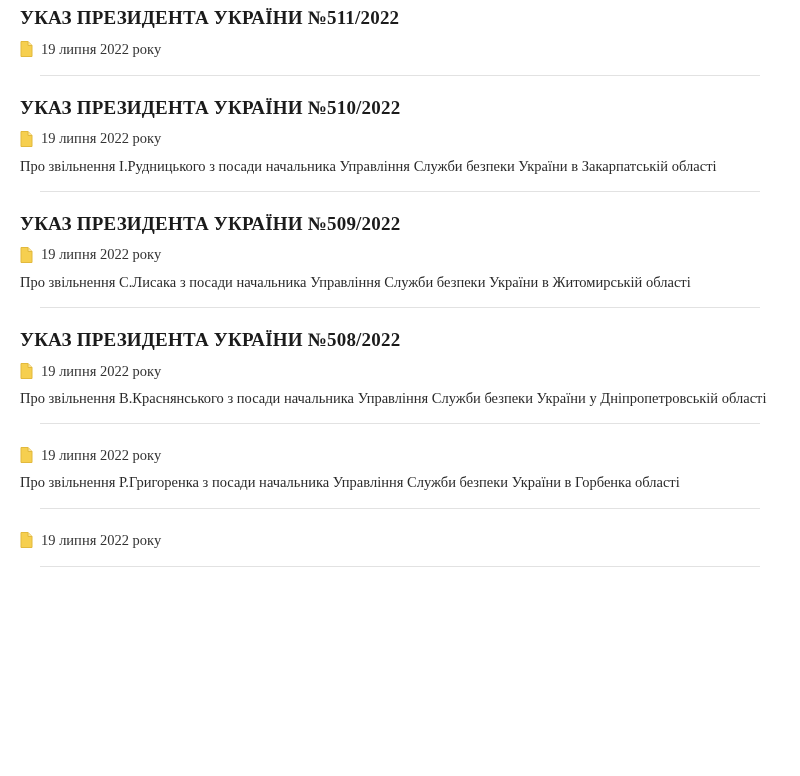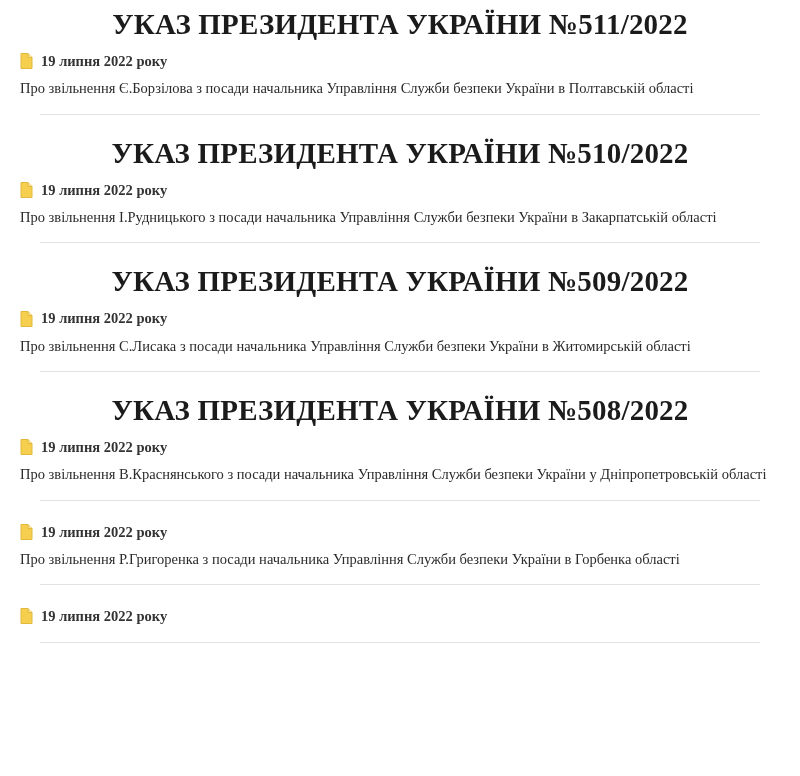--- a/index.html
+++ b/index.html
@@ -21,37 +21,35 @@
   }
   .decree-list {
     display: block;
   }
   .decree-item {
     padding: 0 20px 0 20px;
     box-sizing: border-box;
   }
   .decree-title {
     font-family: "Liberation Serif", serif;
-    font-size: 29px;
+    font-size: 19px;
     font-weight: 700;
     letter-spacing: 0.2px;
     color: #1b1b1b;
     margin: 0;
     padding: 6px 0 2px 0;
     line-height: 1.25;
     text-decoration: none;
     display: block;
-    text-align: center;
   }
   .decree-meta {
     display: flex;
     align-items: center;
     gap: 8px;
     padding: 9px 0 4px 0;
-    font-weight: bold;
   }
   .doc-icon {
     width: 13px;
     height: 16px;
     position: relative;
     flex: 0 0 auto;
     display: inline-block;
   }
   .doc-icon svg { display: block; }
   .decree-date {
@@ -88,21 +86,20 @@
     <a href="#" class="decree-title">УКАЗ ПРЕЗИДЕНТА УКРАЇНИ №511/2022</a>
     <div class="decree-meta">
       <span class="doc-icon">
         <svg width="13" height="16" viewBox="0 0 13 16" xmlns="http://www.w3.org/2000/svg">
           <path d="M1 0.5 H8 L12 4.5 V15.5 H1 Z" fill="#f6cf4f" stroke="#e2b93d" stroke-width="1"></path>
           <path d="M8 0.5 V4.5 H12" fill="#fbe4a0" stroke="#e2b93d" stroke-width="1"></path>
         </svg>
       </span>
       <span class="decree-date">19 липня 2022 року</span>
     </div>
-    <p class="decree-desc">Про звільнення Є.Борзілова з посади начальника Управління Служби безпеки України в Полтавській області</p>
     <hr class="divider">
     <div class="spacer-after-divider"></div>
   </div>
 
   <div class="decree-item">
     <a href="#" class="decree-title">УКАЗ ПРЕЗИДЕНТА УКРАЇНИ №510/2022</a>
     <div class="decree-meta">
       <span class="doc-icon">
         <svg width="13" height="16" viewBox="0 0 13 16" xmlns="http://www.w3.org/2000/svg">
           <path d="M1 0.5 H8 L12 4.5 V15.5 H1 Z" fill="#f6cf4f" stroke="#e2b93d" stroke-width="1"></path>

